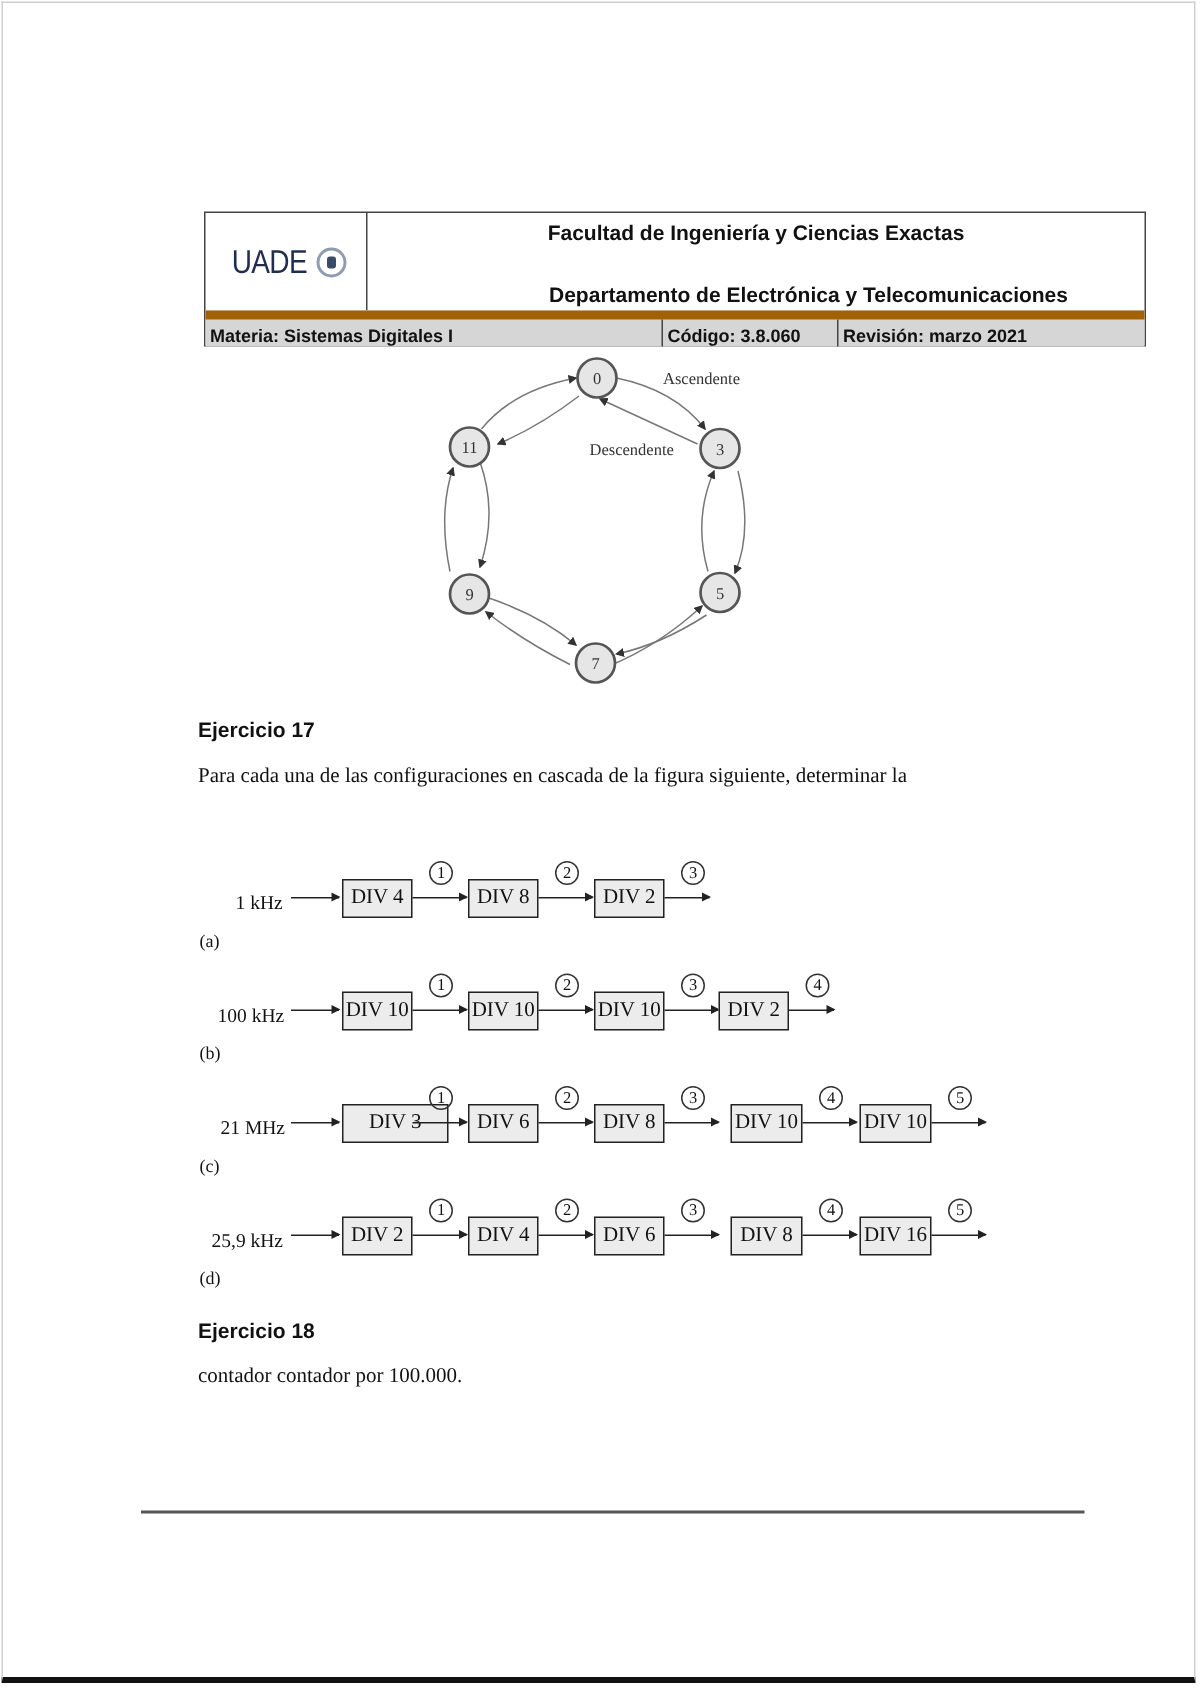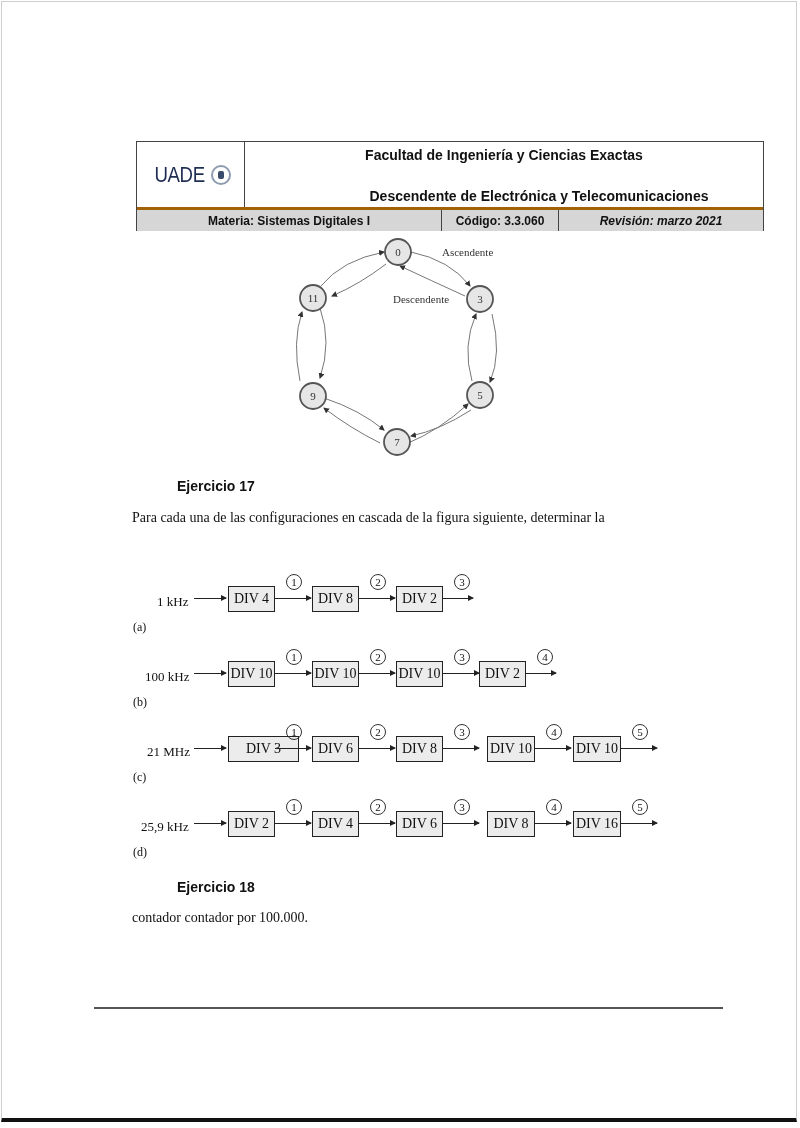--- a/index.html
+++ b/index.html
@@ -6,25 +6,25 @@
   body { width:800px; height:1128px; position:relative; overflow:hidden; font-family:"Liberation Sans", sans-serif; color:#111; }
   .page-border { position:absolute; left:1px; top:1px; width:796px; height:1121px; border:1px solid #cfcfcf; border-bottom:4px solid #111; box-sizing:border-box; }
   .header { position:absolute; left:136px; top:125px; width:628px; height:90px; border:1px solid #444; box-sizing:border-box;margin-top:16px; }
   .logo-cell { position:absolute; left:0; top:0; width:108px; height:65px; border-right:1px solid #444; box-sizing:border-box; display:flex; align-items:center; justify-content:center; }
   .logo-text { font-family:"Liberation Sans Narrow","Liberation Sans", sans-serif; font-size:22px; color:#1f2d52; letter-spacing:-0.5px; transform:scaleX(0.85); }
   .logo-seal { width:20px; height:20px; border-radius:50%; border:2px solid #8e9bb0; margin-left:2px; display:inline-block; position:relative; box-sizing:border-box; }
   .logo-seal::after { content:""; position:absolute; left:5px; top:4px; width:6px; height:8px; background:#3a4a6b; border-radius:2px; }
   .title-cell { position:absolute; left:108px; top:0; right:0; height:65px; }
   .title-main { position:absolute; left:0; right:0; top:5px; text-align:center; font-size:14px; font-weight:bold; }
   .title-sub { position:absolute; left:70px; right:0; top:46px; text-align:center; font-size:14px; font-weight:bold; }
-  .meta-row { position:absolute; left:0; top:65px; width:100%; height:24px; background:#d6d6d6; border-top:3px solid #a16207; box-sizing:border-box; display:flex;text-align:center; }
+  .meta-row { position:absolute; left:0; top:65px; width:100%; height:24px; background:#d6d6d6; border-top:6px solid #a16207; box-sizing:border-box; display:flex; }
   .meta-cell { font-size:12px; font-weight:bold; padding:4px 3px; box-sizing:border-box; border-right:1px solid #444; }
-  .meta-cell:last-child { border-right:none;font-style:italic; }
+  .meta-cell:last-child { border-right:none; }
   .figure { position:absolute; }
-  .heading { position:absolute; left:132px; font-size:14px; font-weight:bold;margin-left:45px; }
+  .heading { position:absolute; left:132px; font-size:14px; font-weight:bold; }
   .para { position:absolute; left:132px; width:560px; font-size:14px; line-height:19px;font-family:Liberation Serif, serif; }
   .chain { position:absolute; left:130px; width:560px; height:60px; }
   .chain-input { position:absolute; top:16px; font-family:"Liberation Serif", serif; font-size:13px; }
   .chain-label { position:absolute; left:3px; top:42px; font-family:"Liberation Serif", serif; font-size:12px; }
   .div-box { position:absolute; top:8px; height:26px; background:#ececec; border:1.5px solid #222; box-sizing:border-box; font-family:"Liberation Serif", serif; font-size:14px; display:flex; align-items:center; justify-content:center; }
   .arrow { position:absolute; top:20px; height:1px; background:#222; }
   .arrow::after { content:""; position:absolute; right:-1px; top:-3px; border-left:6px solid #222; border-top:3.5px solid transparent; border-bottom:3.5px solid transparent; }
   .node-num { position:absolute; top:-4px; width:16px; height:16px; border:1px solid #333; border-radius:50%; box-sizing:border-box; font-family:"Liberation Serif", serif; font-size:11px; display:flex; align-items:center; justify-content:center; }
   .footer-rule { position:absolute; left:94px; top:1007px; width:629px; height:2px; background:#555; }
 </style>
@@ -33,25 +33,25 @@
 
 <div class="page-border"></div>
 
 <div class="header">
   <div class="logo-cell">
     <span class="logo-text">UADE</span>
     <span class="logo-seal"></span>
   </div>
   <div class="title-cell">
     <div class="title-main">Facultad de Ingeniería y Ciencias Exactas</div>
-    <div class="title-sub">Descendente de Electrónica y Telecomunicaciones</div>
+    <div class="title-sub">Departamento de Electrónica y Telecomunicaciones</div>
   </div>
   <div class="meta-row">
     <div class="meta-cell" style="width:305px">Materia: Sistemas Digitales I</div>
-    <div class="meta-cell" style="width:117px">Código: 3.3.060</div>
+    <div class="meta-cell" style="width:117px">Código: 3.8.060</div>
     <div class="meta-cell" style="flex:1">Revisión: marzo 2021</div>
   </div>
 </div>
 
 <svg class="figure" style="left:280px;top:230px" width="240" height="232" viewBox="0 0 240 232">
   <defs>
     <marker id="ah" markerWidth="6" markerHeight="6" refX="5" refY="3" orient="auto">
       <path d="M0,0 L6,3 L0,6 z" fill="#333"></path>
     </marker>
   </defs>

